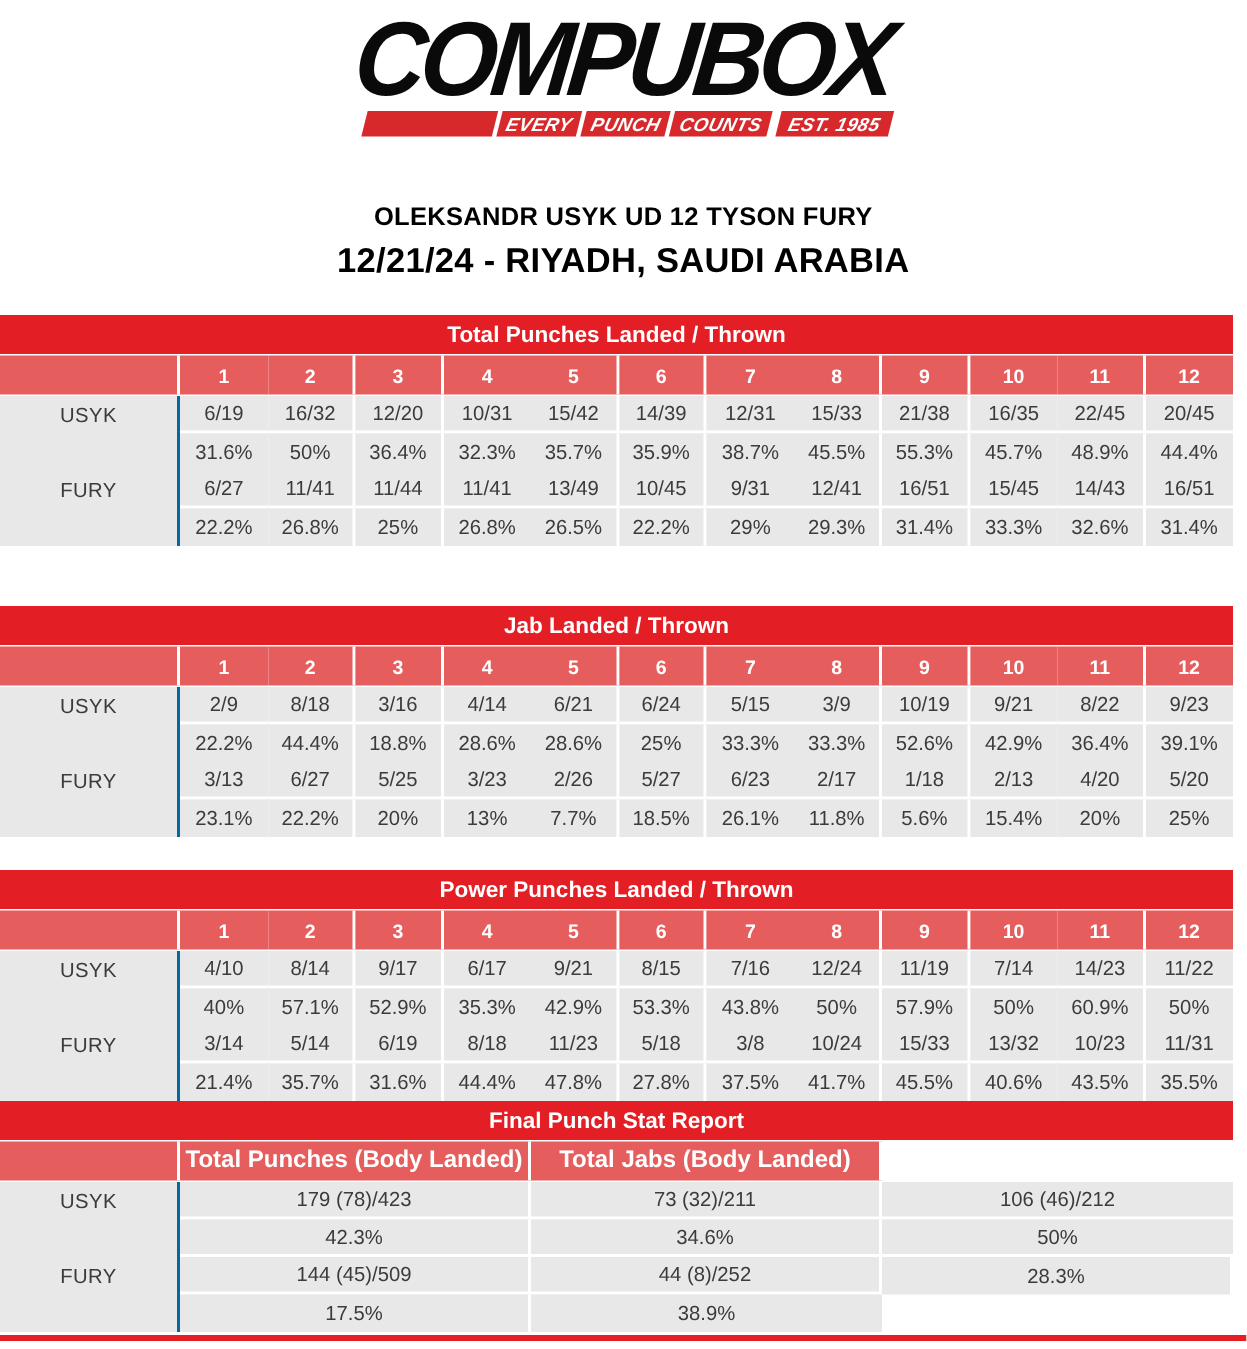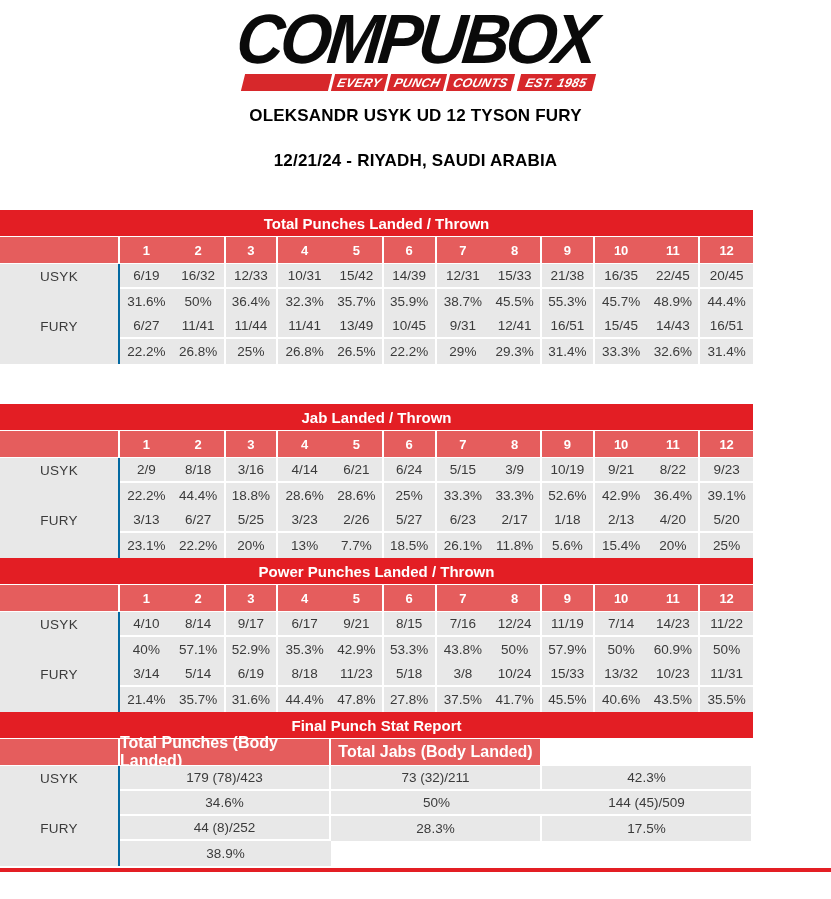--- a/index.html
+++ b/index.html
@@ -28,24 +28,24 @@
     transform:skewX(-14deg);
     font-style:italic;font-weight:bold;font-size:12.5px;color:#fff;
     align-items:stretch;
   }
   .tagbar .lead{flex:1;background:var(--bar-red);}
   .tagbar .seg{
     background:var(--bar-red);display:flex;align-items:center;
     padding:0 5px;margin-left:3px;white-space:nowrap;letter-spacing:0.3px;
   }
   .tagbar .seg.est{margin-left:6px;padding:0 7px;}
-  .fight-title{margin-top:15px;font-size:17px;font-weight:bold;color:#000;letter-spacing:0.2px;}
-  .fight-sub{margin-top:25px;font-size:17px;font-weight:bold;color:#000;letter-spacing:0.2px;}
+  .fight-title{margin-top:44px;font-size:17px;font-weight:bold;color:#000;letter-spacing:0.2px;}
+  .fight-sub{margin-top:5px;font-size:23px;font-weight:bold;color:#000;letter-spacing:0.2px;}
   
-  .tbl{width:753px;}
+  .tbl{width:822px;}
   .tbl-title{
     height:26px;background:var(--red);color:#fff;font-weight:bold;font-size:15px;
     display:flex;align-items:center;justify-content:center;margin-bottom:1px;
   }
   .grid-head{display:grid;margin-bottom:1px;}
   .grid-body{display:grid;}
   .round .grid-head,.round .grid-body{grid-template-columns:120px repeat(12,1fr);}
   .final .grid-head,.final .grid-body{grid-template-columns:120px repeat(3,1fr);}
   .hcell{
     height:26px;background:var(--lightred);color:#fff;font-weight:bold;font-size:13px;
@@ -59,21 +59,21 @@
   .namecell{
     grid-column:1;grid-row:1 / span 4;background:var(--gray);
     display:flex;flex-direction:column;border-right:2px solid #0369a1;
   }
   .fname{height:25px;display:flex;align-items:center;justify-content:center;
     font-size:13.5px;color:var(--txt);letter-spacing:0.3px;}
   .spacer{height:25px;}
   .div-r{border-right:2px solid #fff;}
   .div-b{border-bottom:2px solid #fff;}
   .gap-t2{margin-top:40px;}
-  .gap-t3{}
+  .gap-t3{margin-top:22px;}
   .gap-t4{}
   .bottom-strip{margin-top:2px;height:4px;background:var(--red);}
 </style>
 </head>
 <body>
 
 <div class="header">
   <div class="logo">
     <div class="wordmark">COMPUBOX</div>
     <div class="tagbar">
@@ -108,21 +108,21 @@
     </div>
   <div class="grid-body">
       <div class="namecell">
         <div class="fname">USYK</div>
         <div class="spacer"></div>
         <div class="fname">FURY</div>
         <div class="spacer"></div>
       </div>
       <div class="cell div-b">6/19</div>
       <div class="cell div-b div-r">16/32</div>
-      <div class="cell div-b div-r">12/33</div>
+      <div class="cell div-b div-r">12/20</div>
       <div class="cell div-b">10/31</div>
       <div class="cell div-b div-r">15/42</div>
       <div class="cell div-b div-r">14/39</div>
       <div class="cell div-b">12/31</div>
       <div class="cell div-b div-r">15/33</div>
       <div class="cell div-b div-r">21/38</div>
       <div class="cell div-b">16/35</div>
       <div class="cell div-b div-r">22/45</div>
       <div class="cell div-b">20/45</div>
       <div class="cell">31.6%</div>
@@ -323,20 +323,21 @@
     </div>
   <div class="grid-body">
       <div class="namecell">
         <div class="fname">USYK</div>
         <div class="spacer"></div>
         <div class="fname">FURY</div>
         <div class="spacer"></div>
       </div>
       <div class="cell div-b div-r">179 (78)/423</div>
       <div class="cell div-b div-r">73 (32)/211</div>
+      <div class="cell div-b">106 (46)/212</div>
       <div class="cell div-b div-r">42.3%</div>
       <div class="cell div-b div-r">34.6%</div>
       <div class="cell div-b">50%</div>
       <div class="cell div-b div-r">144 (45)/509</div>
       <div class="cell div-b div-r">44 (8)/252</div>
       <div class="cell div-r">28.3%</div>
       <div class="cell div-r">17.5%</div>
       <div class="cell">38.9%</div>
     </div>
 </div>

